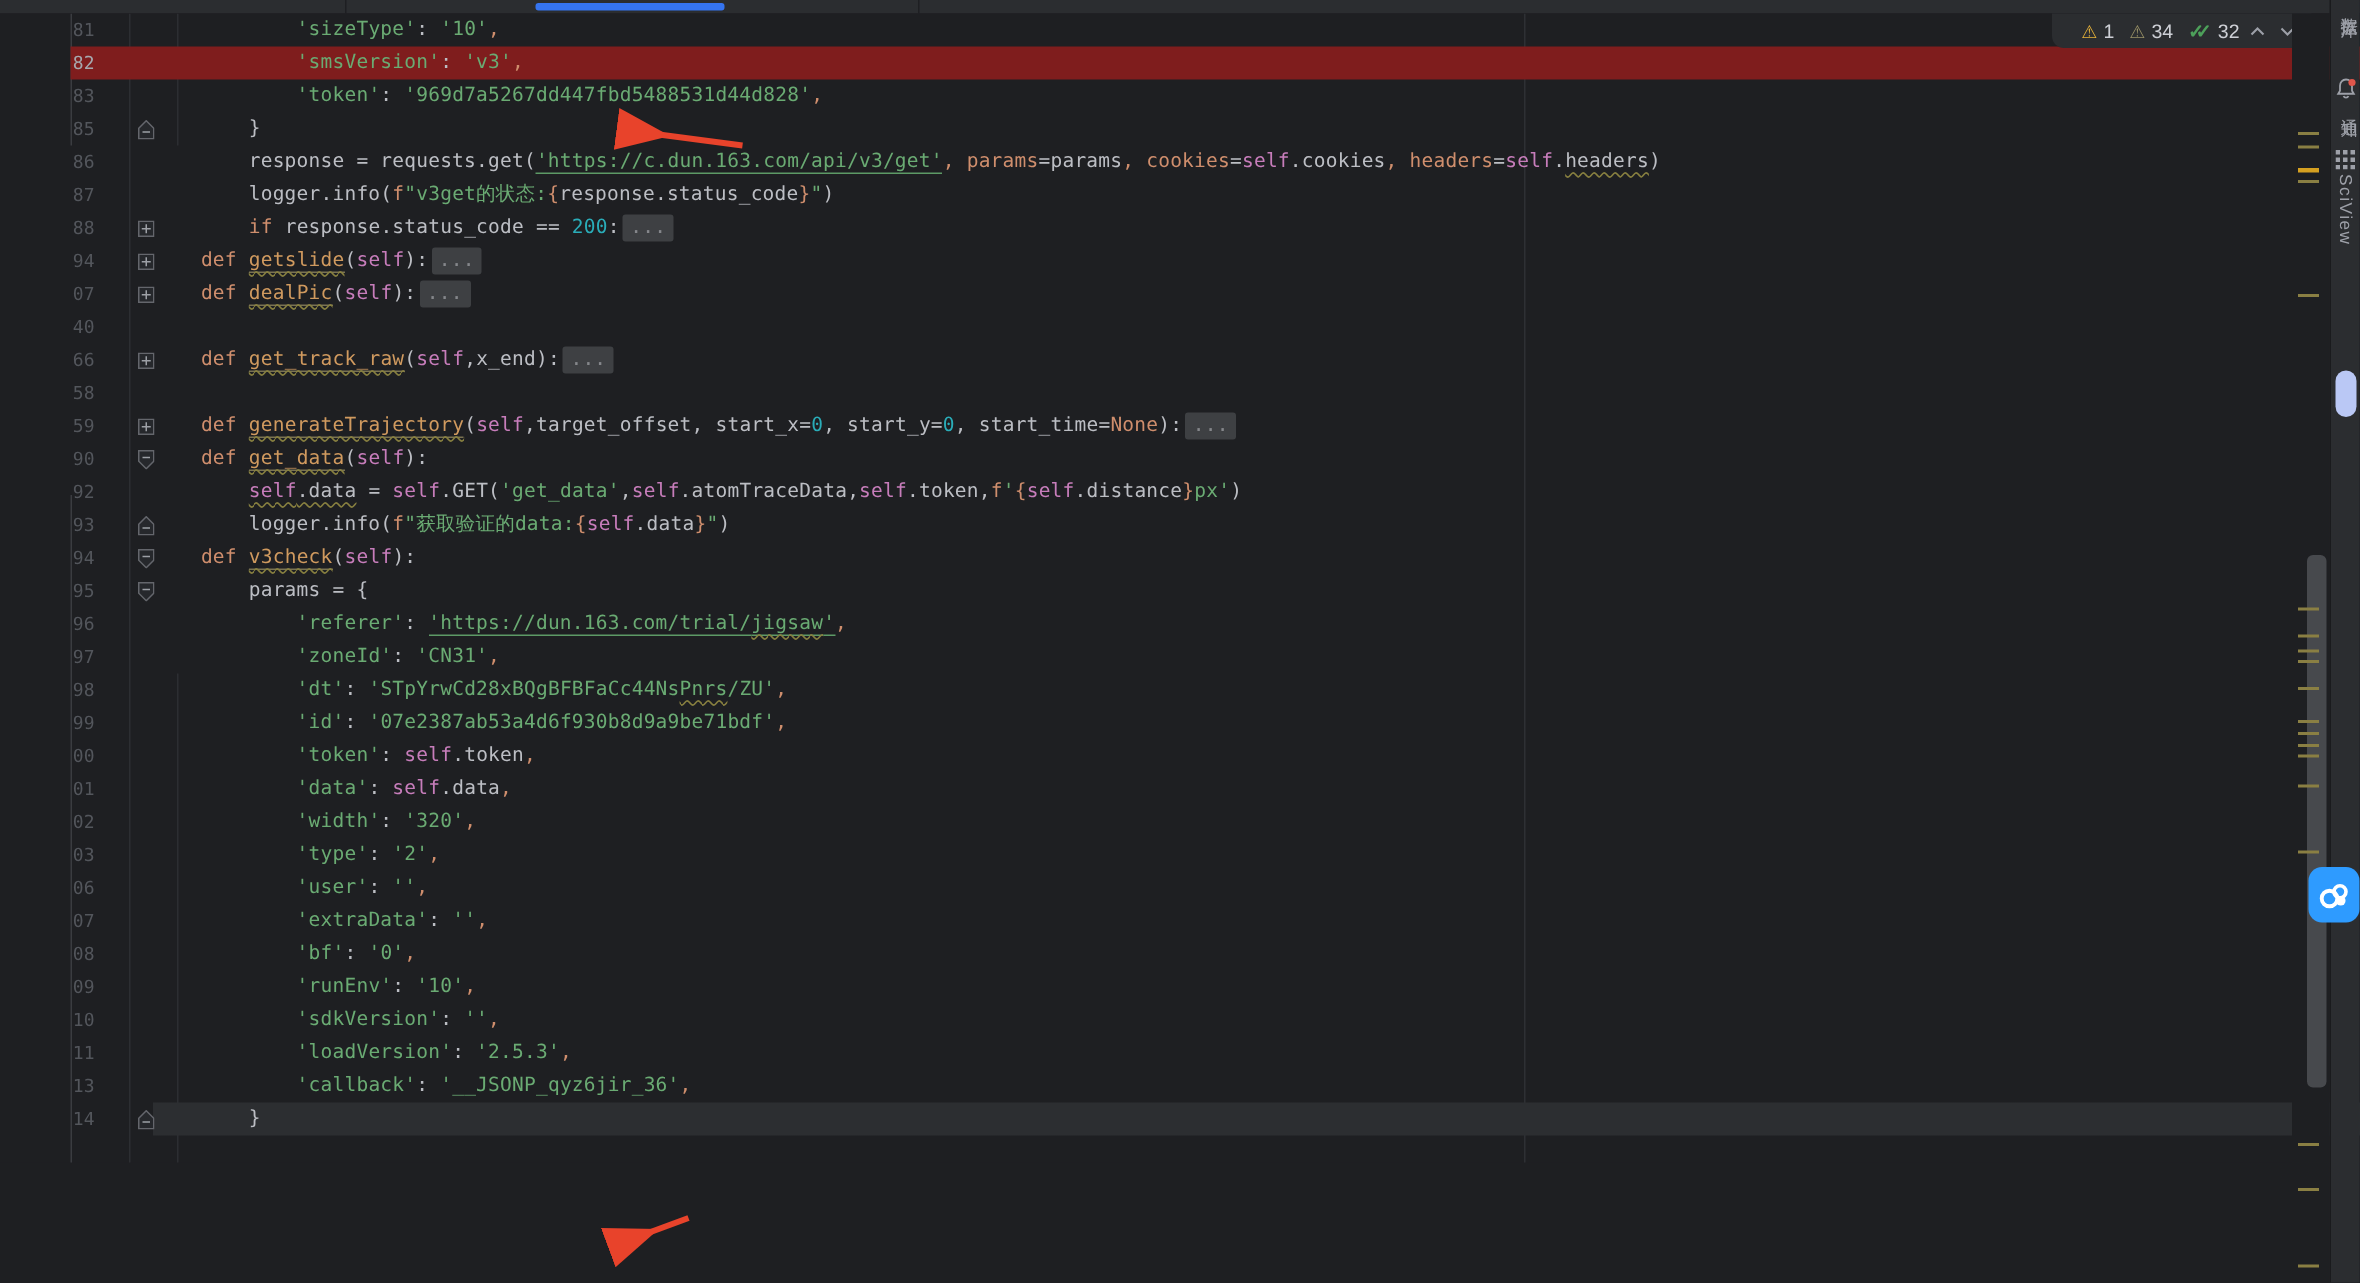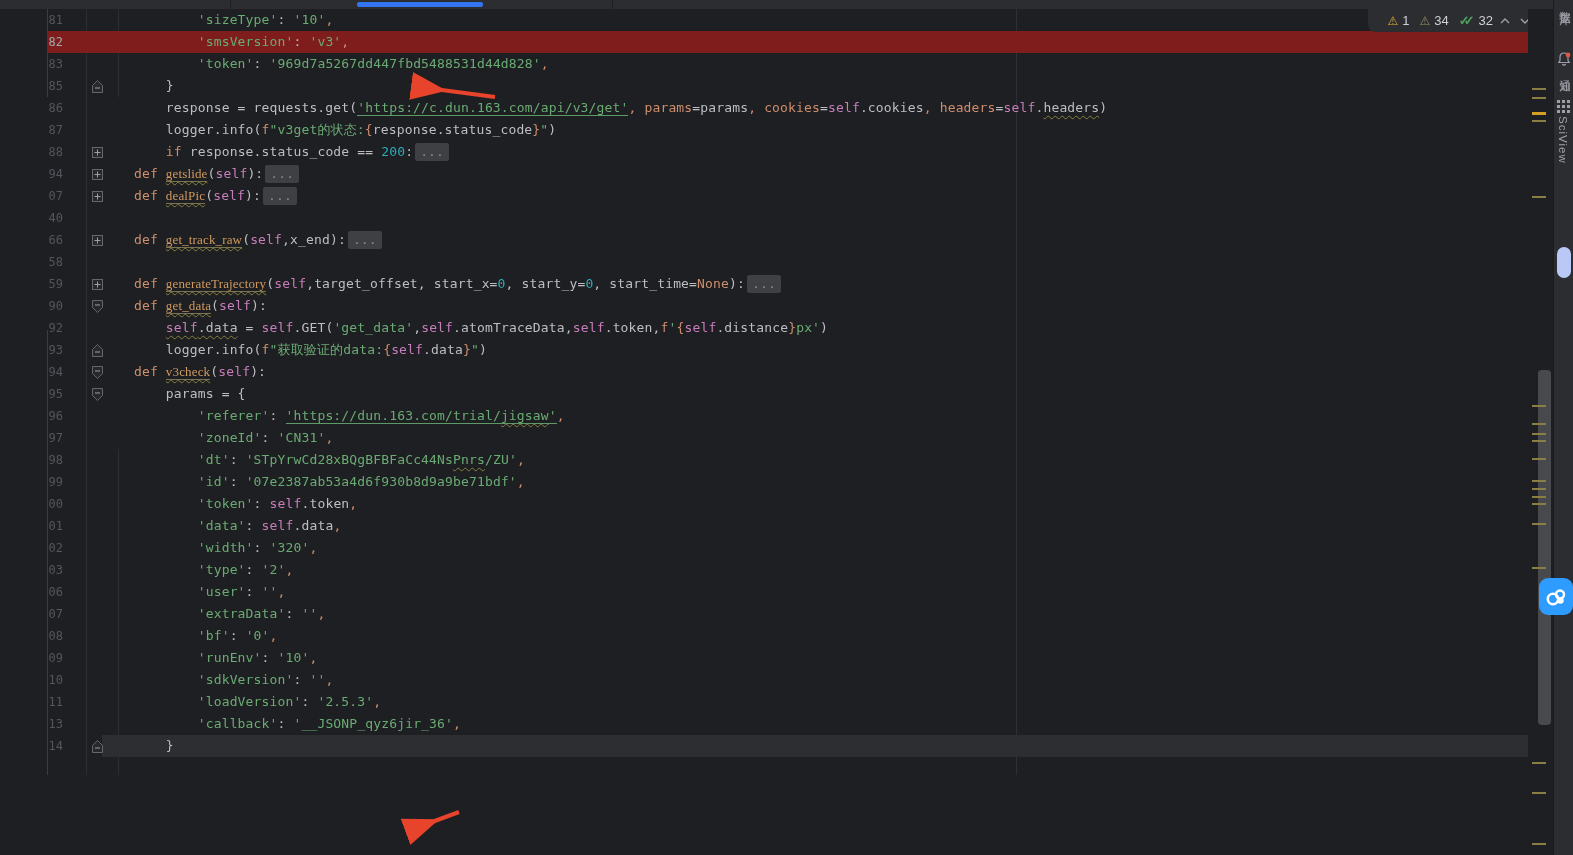--- a/index.html
+++ b/index.html
@@ -20,21 +20,21 @@
       color:#53565c;font-size:12px;letter-spacing:0;}
   .h-full .ln{color:#A6A8AE;}
   .fold{position:absolute;left:42px;top:0;width:16px;height:22px;display:flex;align-items:center;justify-content:center;}
   
   .c-t{color:#BCBEC4;}
   .c-s{color:#6AAB73;}
   .c-sl{color:#6AAB73;border-bottom:1px solid #5d9a66;}
   .c-k{color:#CF8E6D;}
   .c-p{color:#C77DBB;}
   .c-n{color:#2AACB8;}
-  .c-fn{color:#D09A5F;border-bottom:1px solid #7a7352;font-family:Liberation Serif, serif;}
+  .c-fn{color:#D09A5F;border-bottom:1px solid #7a7352;}
   .c-ty{text-decoration:underline wavy #87803f;text-decoration-thickness:1px;text-underline-offset:3px;text-decoration-skip-ink:none;}
   .c-chip{display:inline-block;background:#3e4043;color:#85878b;border-radius:2px;padding:0 5px;margin-left:2px;line-height:18px;}
   
   #insp{position:absolute;left:1368px;top:9px;width:173px;height:23px;background:#2b2d30;
         border-radius:0 0 0 8px;display:flex;align-items:center;justify-content:flex-end;
         gap:4px;padding-right:8px;box-sizing:border-box;font-family:"Liberation Sans",sans-serif;font-size:13px;color:#CED0D6;}
   .w-icon{font-size:12px;line-height:1;}
   .warn-y{color:#E8B339;} .warn-o{color:#9A9267;}
   .ok-g{color:#4DA05A;letter-spacing:-6px;margin-right:6px;font-weight:bold;}
   .chev{width:16px;height:16px;display:inline-flex;align-items:center;justify-content:center;}

